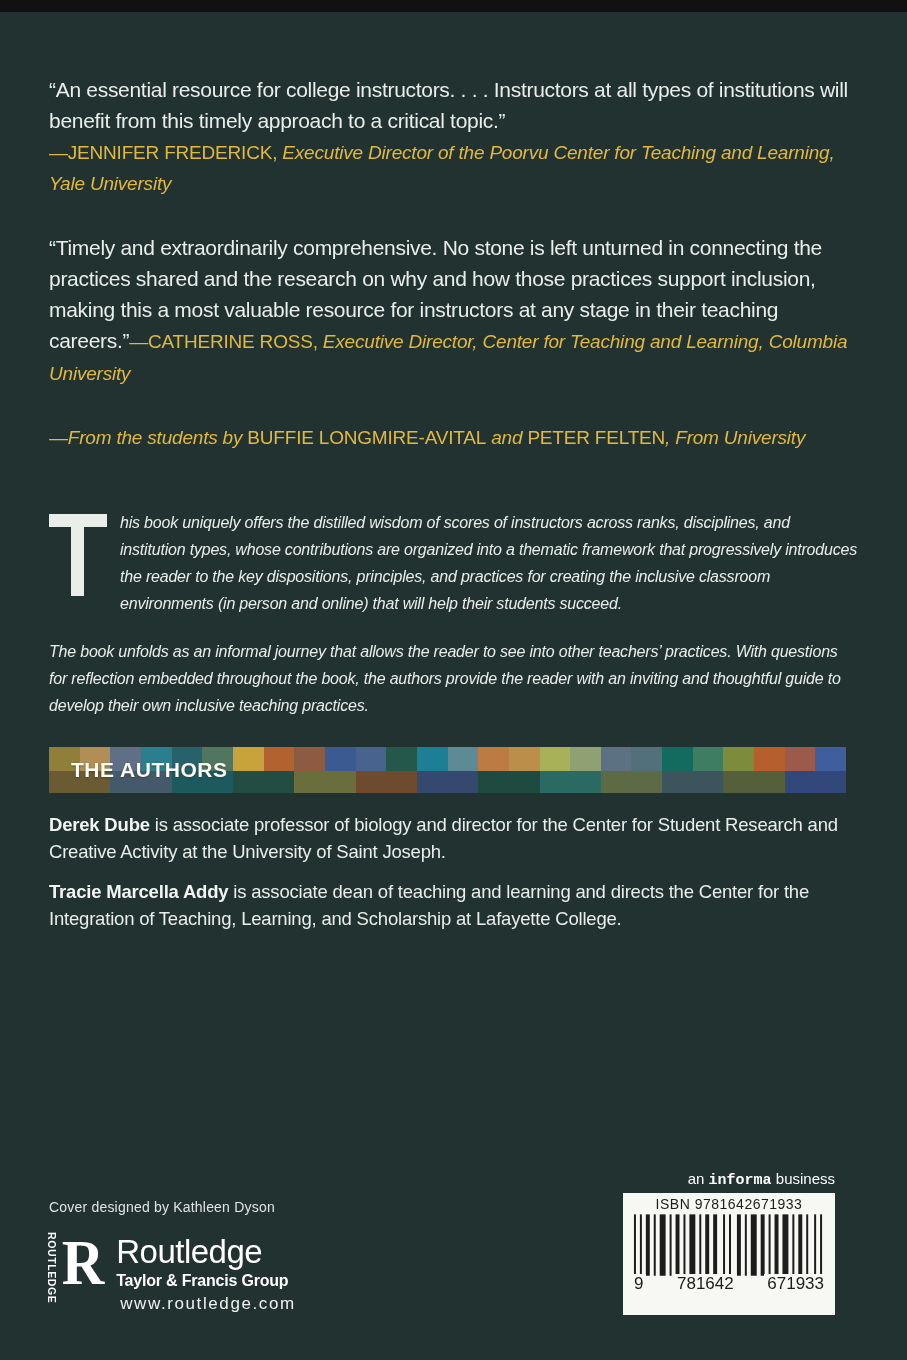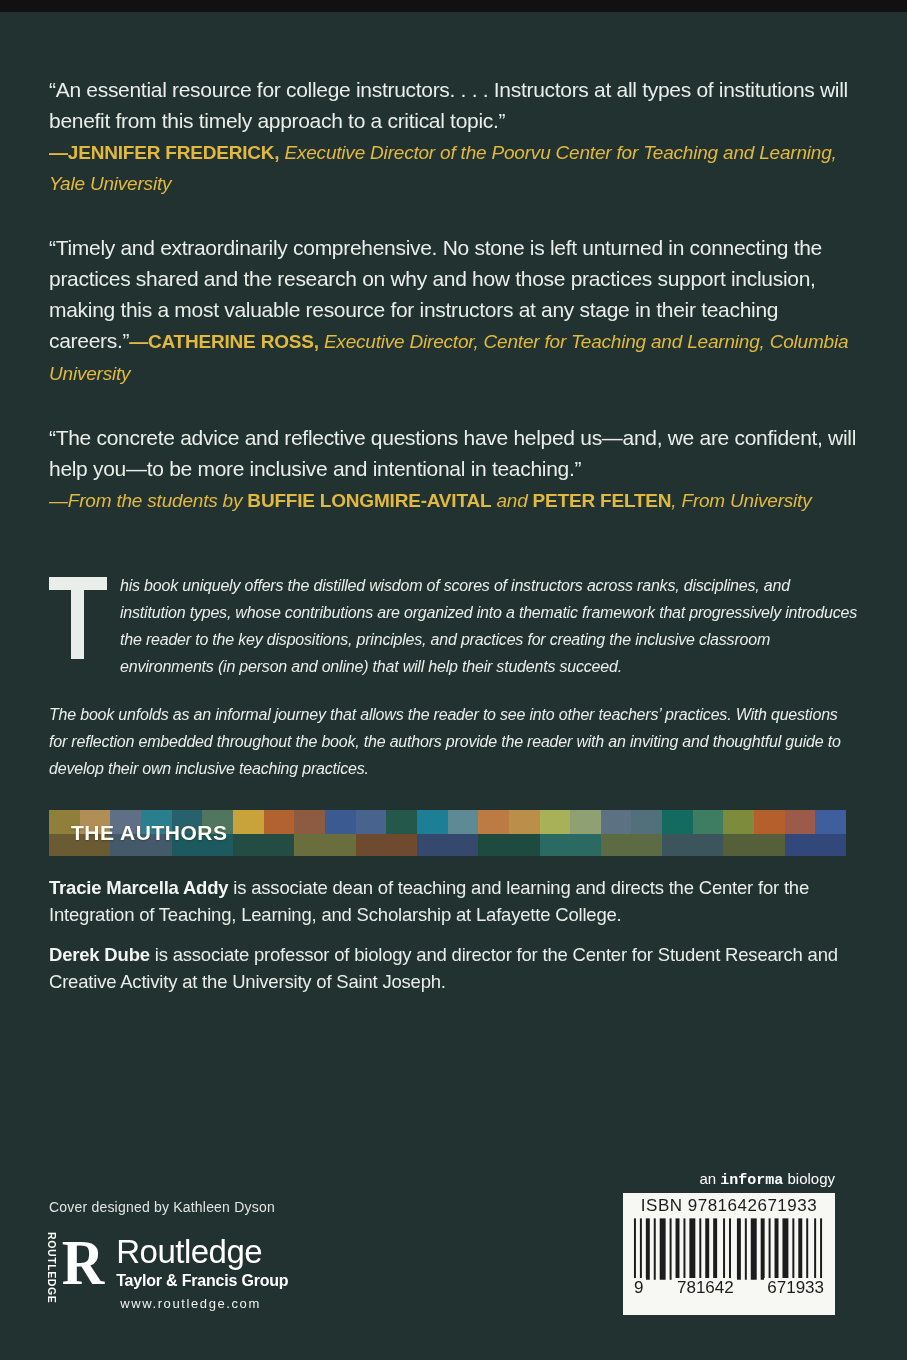--- a/index.html
+++ b/index.html
@@ -8,21 +8,21 @@
   *{margin:0;padding:0;box-sizing:border-box;}
   html,body{background:#111;}
   .cover{
     position:relative;width:907px;height:1360px;background:var(--bg);
     font-family:"Liberation Sans","DejaVu Sans",sans-serif;color:var(--text);
     overflow:hidden;margin:12px auto;
   }
   .content{padding:62px 49px 0 49px;}
   .quote-text{font-size:21px;line-height:31px;letter-spacing:-0.3px;color:var(--text);}
   .attribution{font-size:19px;line-height:31px;letter-spacing:-0.2px;color:var(--gold);margin-top:1px;}
-  .attr-name{font-weight:bold;font-style:normal;}
+  .attr-name{font-weight:normal;font-style:normal;}
   .attr-role{font-style:italic;}
   .quote-block{margin-bottom:33px;}
   .quote-inline .attr-name,.quote-inline .attr-role{font-size:19px;}
   .section-gap{margin-top:56px;}
   .body-text{font-size:16px;line-height:27px;letter-spacing:-0.2px;color:var(--text);font-style:italic;}
   .body-para2{margin-top:21px;}
   .dropcap-svg{float:left;margin:5px 13px 0 0;}
   .authors-strip{position:relative;margin-top:28px;width:797px;height:46px;}
   .mosaic-row{display:flex;width:100%;}
   .mosaic-top{height:24px;}
@@ -41,49 +41,48 @@
   .publisher{position:absolute;left:46px;top:1217px;display:flex;align-items:flex-start;}
   .vertical-name{
     writing-mode:vertical-rl;height:66px;font-size:10.5px;font-weight:bold;color:var(--white);
     letter-spacing:0.6px;margin-top:3px;
   }
   .r-glyph{font-size:64px;line-height:68px;font-weight:bold;color:var(--white);
     transform:scaleX(0.92);margin:0 2px 0 2px;font-family:"Liberation Serif","DejaVu Serif",serif;}
   .logo-col{margin-left:8px;margin-top:6px;}
   .logo-name{font-size:33px;line-height:34px;color:var(--white);letter-spacing:-0.5px;}
   .logo-group{font-size:16px;line-height:24px;font-weight:bold;color:var(--white);letter-spacing:-0.2px;}
-  .logo-url{font-size:13px;line-height:22px;color:#eef2f0;letter-spacing:1.6px;margin-left:4px;}
+  .logo-url{font-size:17px;line-height:22px;color:#eef2f0;letter-spacing:1.6px;margin-left:4px;}
   .informa{position:absolute;top:1158px;left:623px;width:212px;text-align:right;font-size:15px;color:var(--white);}
   .informa b{font-weight:bold;font-family:Liberation Mono, monospace;}
   .barcode-box{
     position:absolute;left:623px;top:1181px;width:212px;height:122px;background:#f7f7f4;
     display:flex;flex-direction:column;align-items:center;padding-top:3px;
   }
-  .isbn-label{font-size:17px;color:#1c1c1c;letter-spacing:0.5px;}
+  .isbn-label{font-size:14px;color:#1c1c1c;letter-spacing:0.5px;}
   .bars{margin-top:2px;}
   .barcode-digits{display:flex;width:200px;justify-content:space-between;font-size:17px;color:#1c1c1c;margin-top:-14px;padding:0 2px;}
   .barcode-digits span{background:#f7f7f4;padding:0 3px;}
 </style>
 </head>
 <body>
 
 <div class="cover">
   <div class="content">
 
     <div class="quote-block">
       <p class="quote-text">“An essential resource for college instructors. . . . Instructors at all types of institutions will benefit from this timely approach to a critical topic.”</p>
       <p class="attribution"><span class="attr-name">—JENNIFER FREDERICK,</span><span class="attr-role"> Executive Director of the Poorvu Center for Teaching and Learning, Yale University</span></p>
     </div>
 
     <div class="quote-block quote-inline">
       <p class="quote-text"><span>“Timely and extraordinarily comprehensive. No stone is left unturned in connecting the practices shared and the research on why and how those practices support inclusion, making this a most valuable resource for instructors at any stage in their teaching careers.”</span><span class="attribution attr-name">—CATHERINE ROSS,</span><span class="attribution attr-role"> Executive Director, Center for Teaching and Learning, Columbia University</span></p>
     </div>
 
     <div class="quote-block">
-      <p class="quote-text">“The concrete advice and reflective questions have helped us—and, we are confident, will help you—to be more inclusive and intentional in teaching.”</p>
       <p class="attribution"><span class="attr-role">—From the students by </span><span class="attr-name">BUFFIE LONGMIRE-AVITAL</span><span class="attr-role"> and </span><span class="attr-name">PETER FELTEN</span><span class="attr-role">, From University</span></p>
     </div>
 
     <div class="section-gap">
       <p class="body-text">
         <svg class="dropcap-svg" width="58" height="82" viewBox="0 0 58 82" aria-hidden="true">
             <rect x="0" y="0" width="58" height="13" fill="#e9eeea"></rect>
             <rect x="22" y="13" width="13" height="69" fill="#e9eeea"></rect>
           </svg><span>his book uniquely offers the distilled wisdom of scores of instructors across ranks, disciplines, and institution types, whose contributions are organized into a thematic framework that progressively introduces the reader to the key dispositions, principles, and practices for creating the inclusive classroom environments (in person and online) that will help their students succeed.</span>
       </p>
@@ -131,38 +130,38 @@
           <div class="tile" style="background: rgb(42, 106, 98);"></div>
           <div class="tile" style="background: rgb(92, 107, 68);"></div>
           <div class="tile" style="background: rgb(60, 84, 92);"></div>
           <div class="tile" style="background: rgb(85, 96, 58);"></div>
           <div class="tile" style="background: rgb(51, 72, 122);"></div>
         </div>
       <div class="strip-label">THE AUTHORS</div>
     </div>
 
     <div class="bios">
+      <p class="bio"><span class="bio-name">Derek Dube</span><span> is associate professor of biology and director for the Center for Student Research and Creative Activity at the University of Saint Joseph.</span></p>
       <p class="bio"><span class="bio-name">Tracie Marcella Addy</span><span> is associate dean of teaching and learning and directs the Center for the Integration of Teaching, Learning, and Scholarship at Lafayette College.</span></p>
-      <p class="bio"><span class="bio-name">Derek Dube</span><span> is associate professor of biology and director for the Center for Student Research and Creative Activity at the University of Saint Joseph.</span></p>
     </div>
   </div>
 
   <div class="cover-credit">Cover designed by Kathleen Dyson</div>
 
   <div class="publisher">
     <div class="vertical-name">ROUTLEDGE</div>
     <div class="r-glyph">R</div>
     <div class="logo-col">
       <div class="logo-name">Routledge</div>
       <div class="logo-group">Taylor &amp; Francis Group</div>
       <div class="logo-url">www.routledge.com</div>
     </div>
   </div>
 
-  <div class="informa"><span>an </span><b>informa</b><span> biology</span></div>
+  <div class="informa"><span>an </span><b>informa</b><span> business</span></div>
 
   <div class="barcode-box">
     <div class="isbn-label">ISBN 9781642671933</div>
     <svg class="bars" width="198" height="74" viewBox="0 0 200 74" aria-hidden="true">
       <g fill="#1c1c1c">
         <rect x="4" y="0" width="2" height="74"></rect>
           <rect x="10" y="0" width="2" height="74"></rect>
         <rect x="16" y="0" width="4" height="62"></rect>
           <rect x="24" y="0" width="2" height="62"></rect>
         <rect x="30" y="0" width="6" height="62"></rect>

